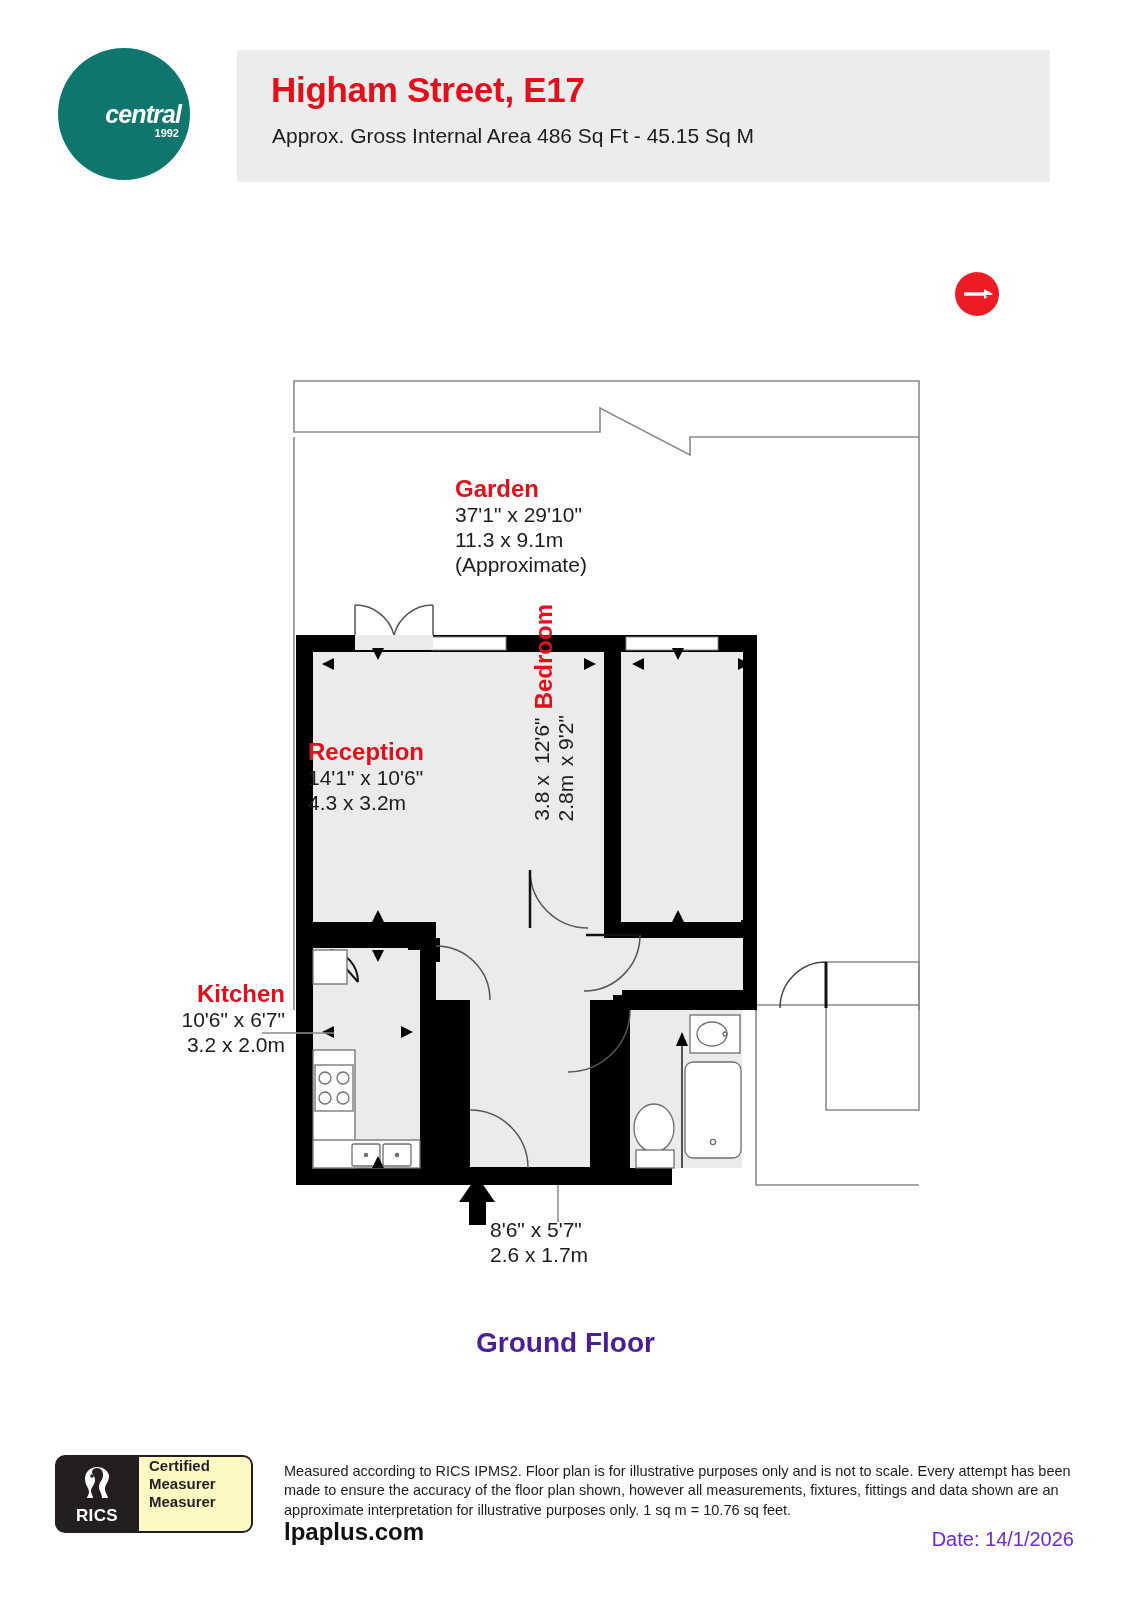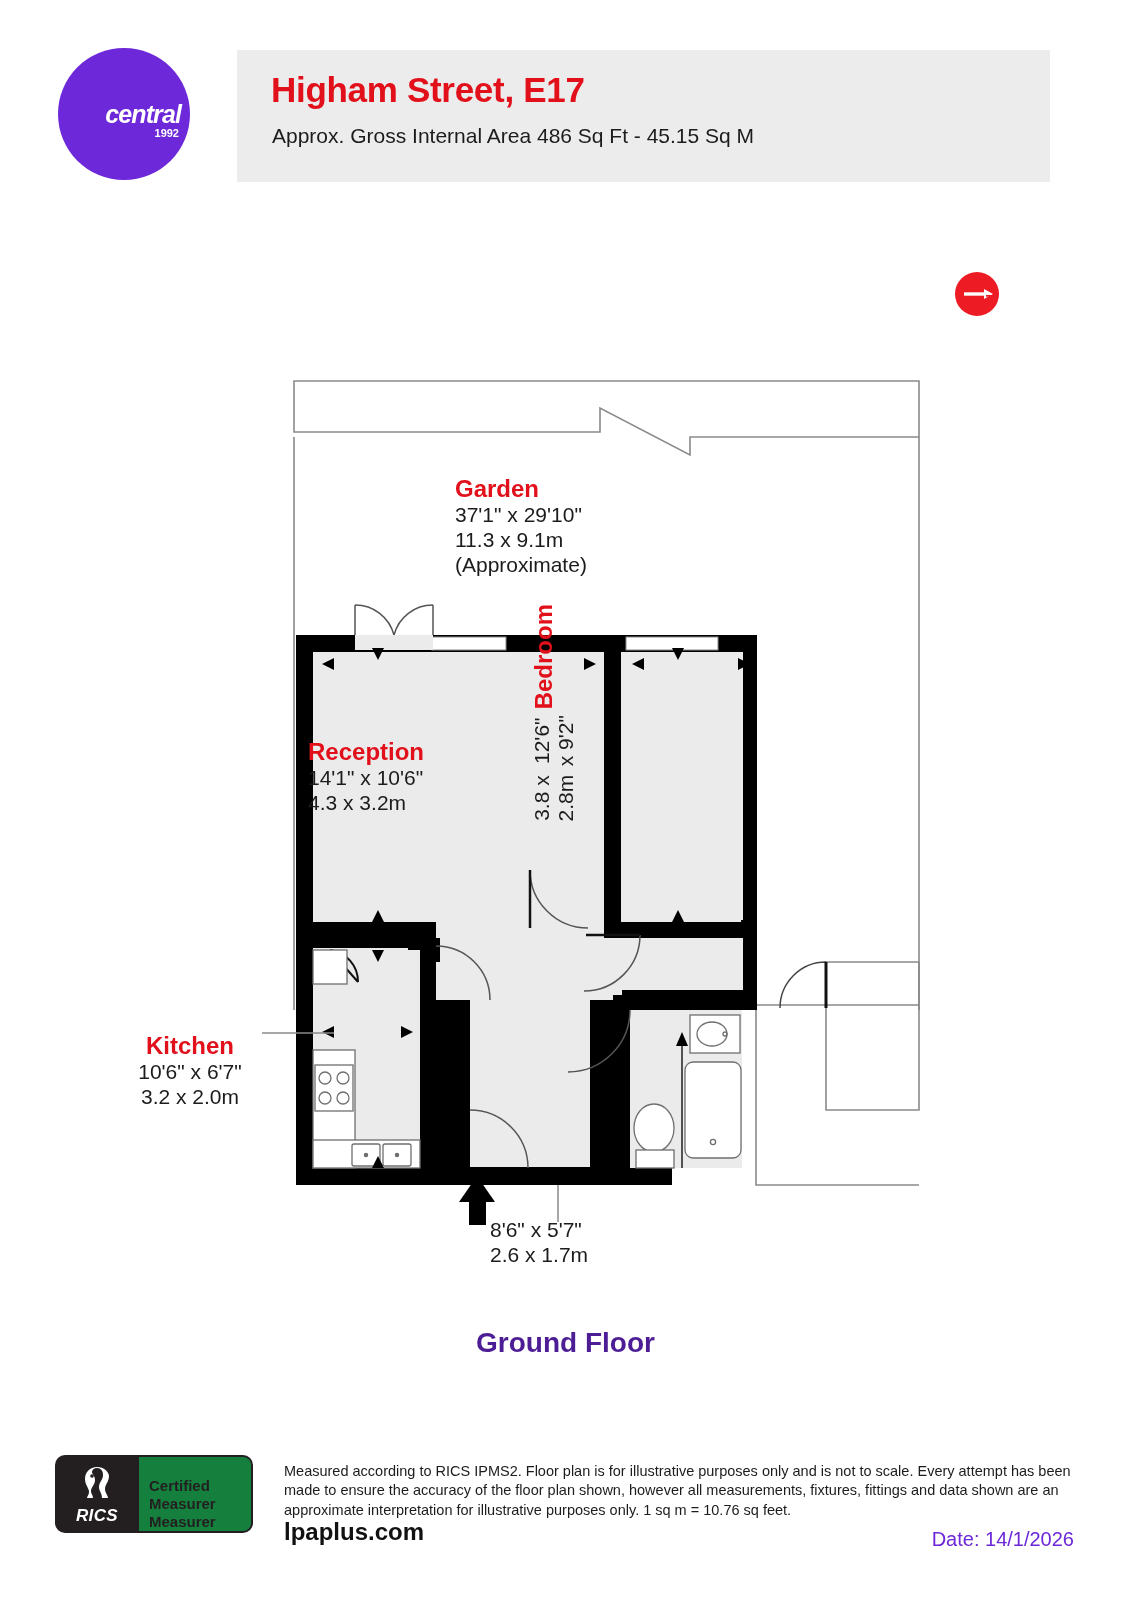--- a/index.html
+++ b/index.html
@@ -38,21 +38,21 @@
     left: 272px; top: 124px;
     font-size: 21px;
     color: #1c1c1c;
     white-space: nowrap;
   }
   #brand-logo {
     position: absolute;
     left: 58px; top: 48px;
     width: 132px; height: 132px;
     border-radius: 50%;
-    background: #6d28d9;
+    background: #0f766e;
   }
   #brand-logo .brand-word {
     position: absolute;
     right: 9px; top: 52px;
     color: #ffffff;
     font-size: 25px;
     font-weight: bold;
     letter-spacing: -0.9px;
     font-style: italic;
   }
@@ -114,21 +114,21 @@
     display: block;
   }
   .room-label .rnote {
     font-size: 21px;
     color: #1c1c1c;
     display: block;
   }
 
   #label-garden  { left: 455px; top: 475px; width: 300px; }
   #label-reception { left: 308px; top: 738px; width: 240px; }
-  #label-kitchen { left: 95px; top: 1032px; width: 190px; text-align: center;}
+  #label-kitchen { left: 95px; top: 980px; width: 190px; text-align: right;}
   #label-bath    { left: 490px; top: 1218px; width: 250px; }
 
   
   #label-bedroom {
     position: absolute;
     left: 548px; top: 714px;
     width: 220px; height: 0px;
     transform: rotate(-90deg);
     transform-origin: left top;
     text-align: center;
@@ -170,21 +170,20 @@
     position: absolute;
     left: 55px; top: 1455px;
     width: 198px; height: 78px;
     display: flex;
   }
   #rics-badge .rics-left {
     width: 84px; height: 78px;
     background: #231f20;
     border-radius: 10px 0 0 10px;
     position: relative;
-    font-style: italic;
   }
   #rics-badge .rics-lion {
     position: absolute;
     left: 50%; top: 10px;
     transform: translateX(-50%);
   }
   #rics-badge .rics-word {
     position: absolute;
     left: 0; bottom: 7px;
     width: 84px;
@@ -192,22 +191,22 @@
     color: #ffffff;
     font-size: 17px;
     font-weight: bold;
     letter-spacing: 0.4px;
   }
   #rics-badge .rics-right {
     flex: 1;
     border: 2px solid #231f20;
     border-left: none;
     border-radius: 0 10px 10px 0;
-    padding: 20px 0 0 10px;
-    background: #15803d;
+    padding: 0 0 0 10px;
+    background: #fef9c3;
   }
   #rics-badge .rics-right span {
     display: block;
     font-size: 15px;
     font-weight: bold;
     color: #231f20;
     line-height: 1.2;
   }
   #disclaimer {
     position: absolute;

